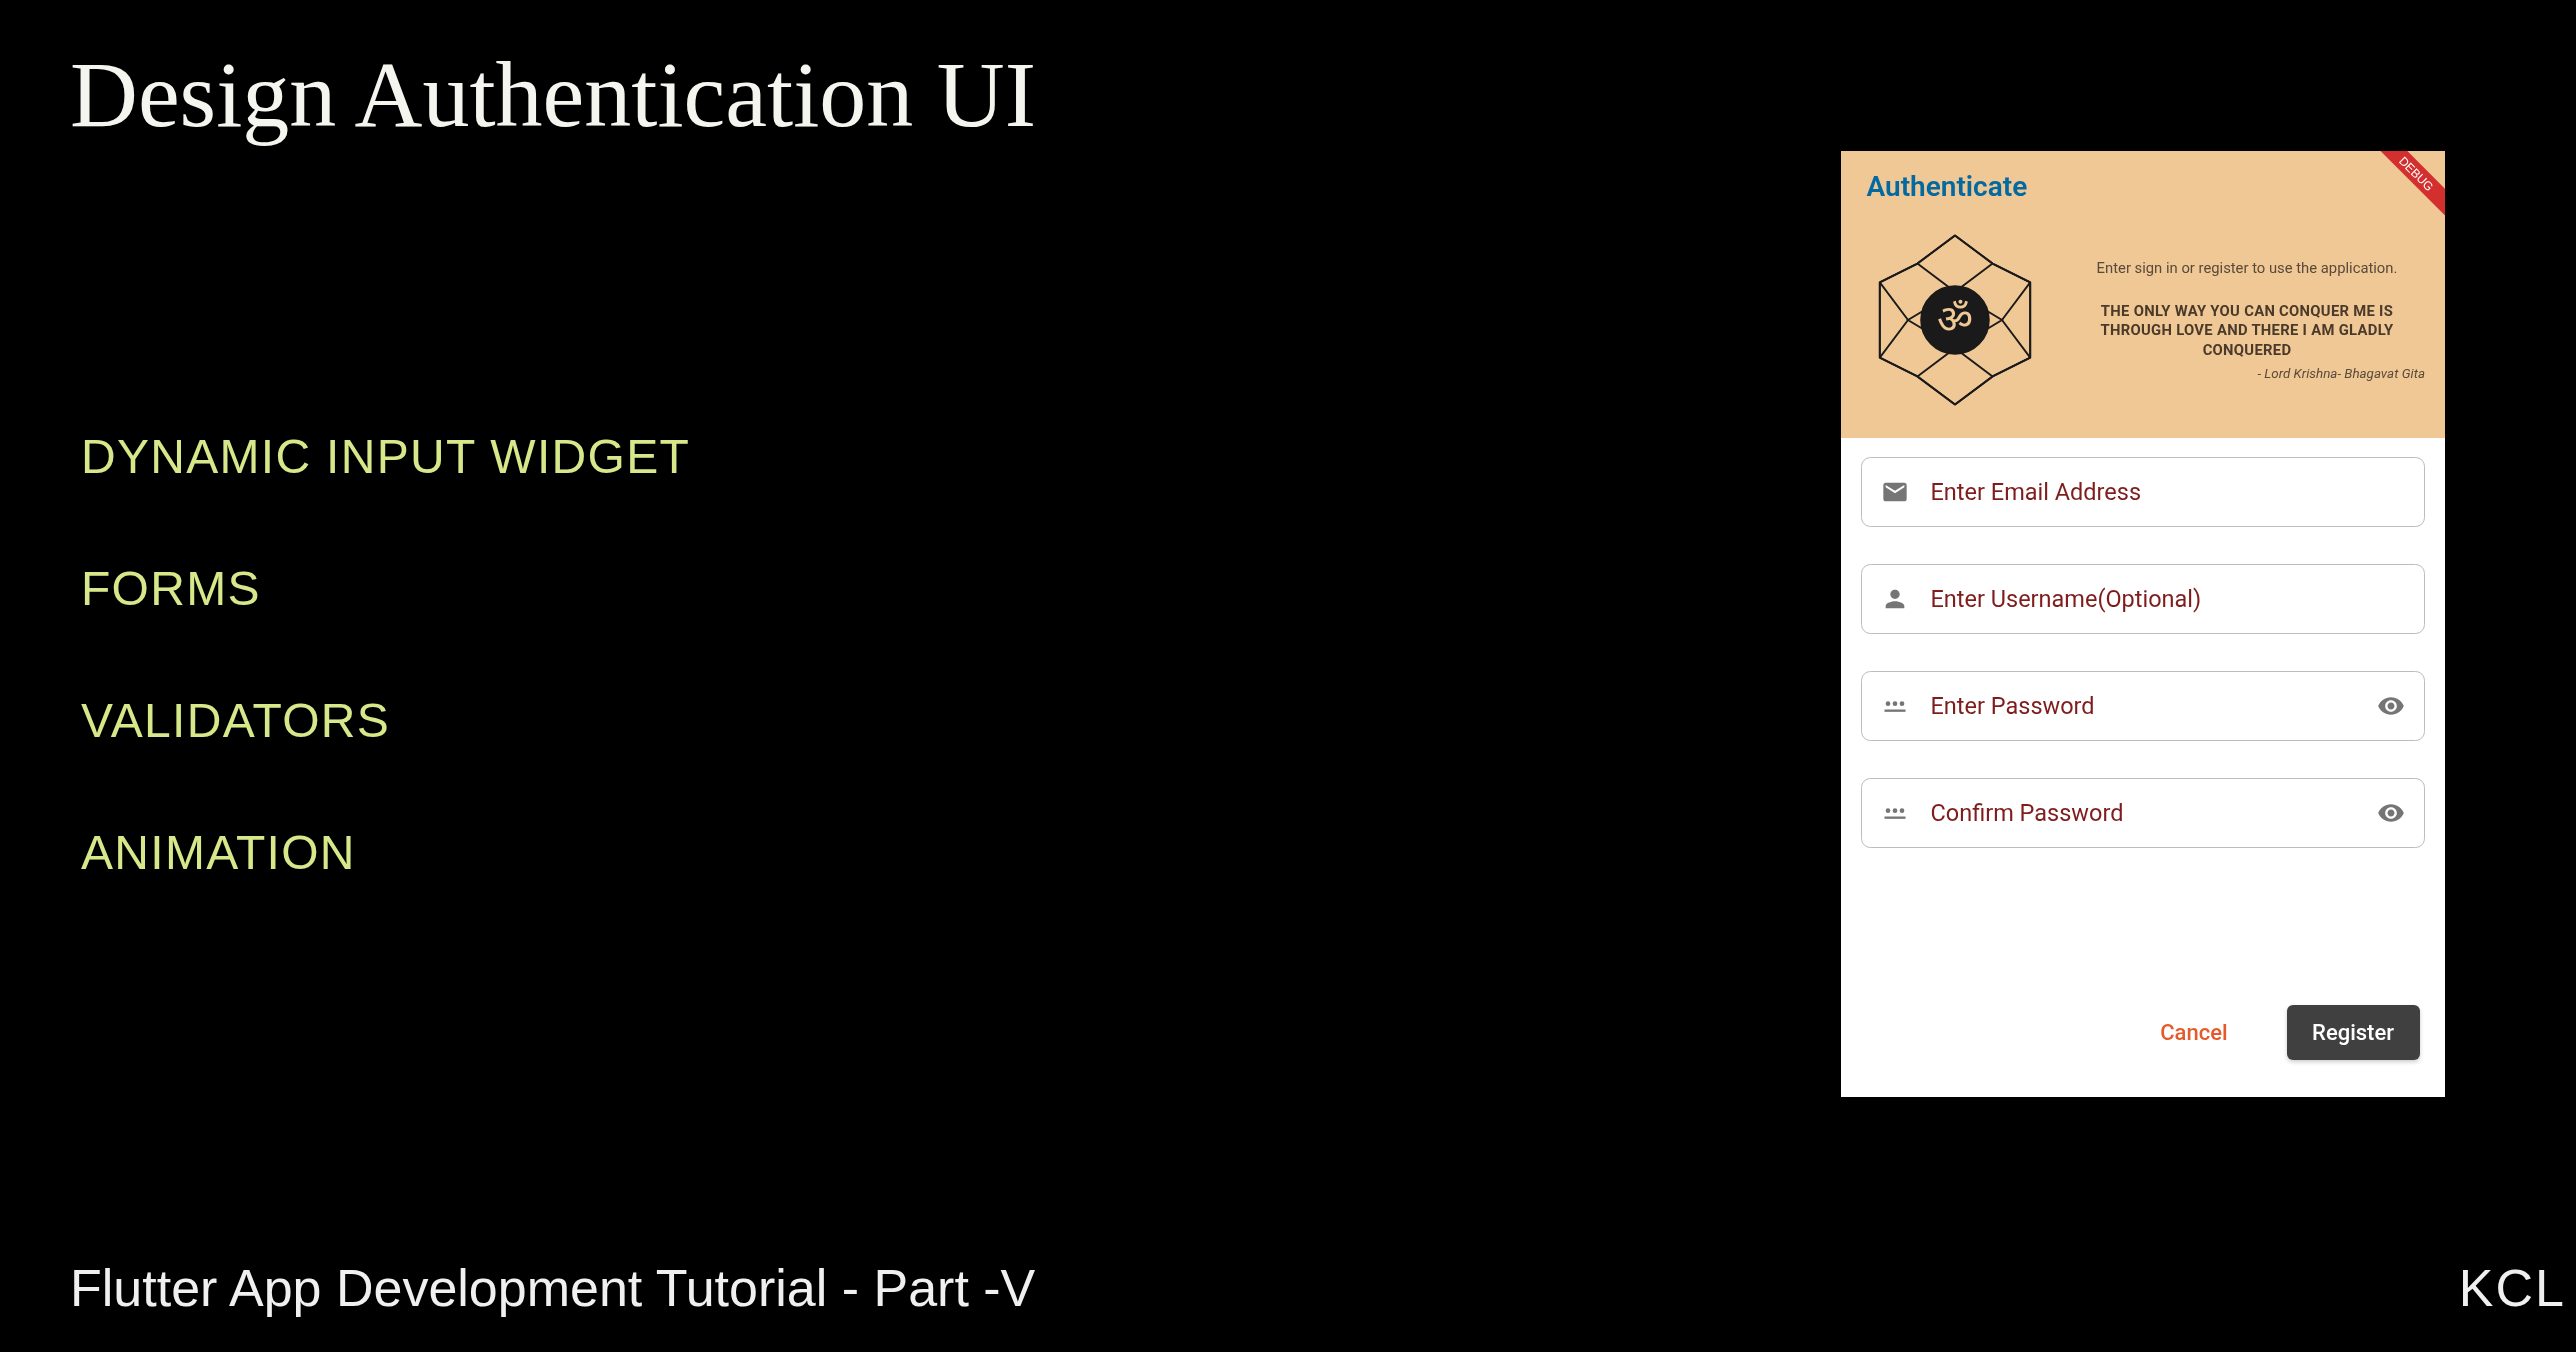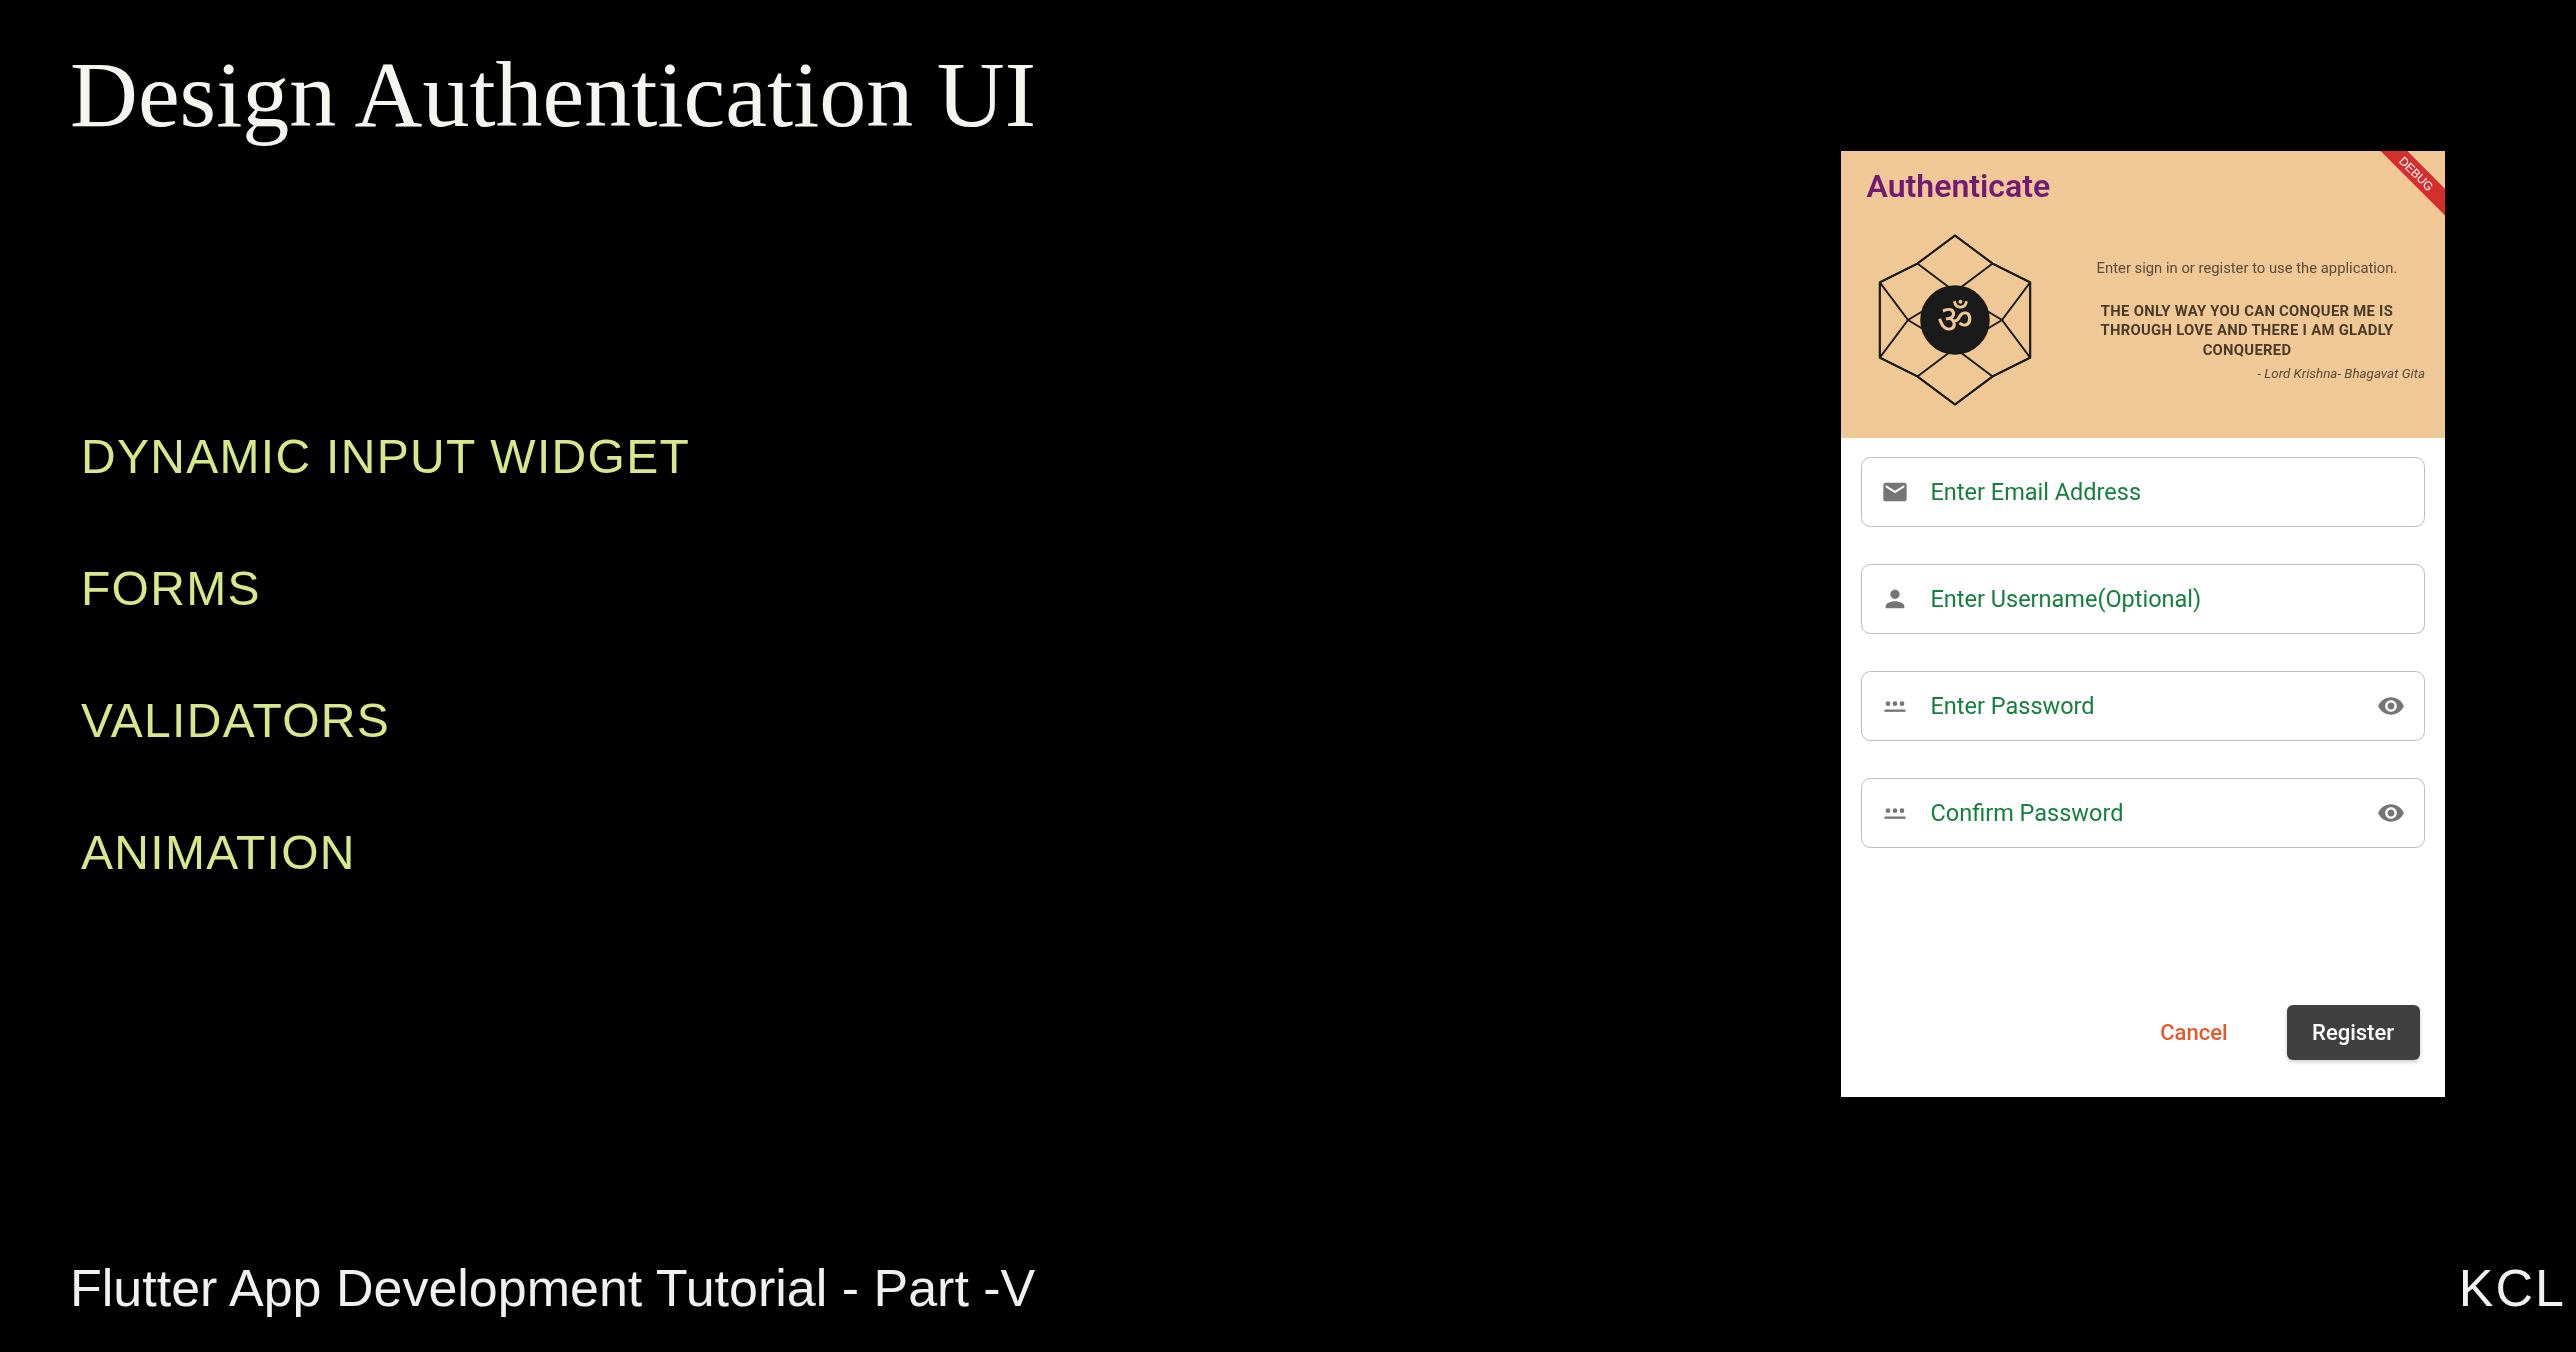--- a/index.html
+++ b/index.html
@@ -68,22 +68,22 @@
     }
     .app-bar {
       height: 70px;
       background: #f0c896;
       display: flex;
       align-items: center;
       padding: 0 25.5px;
       position: relative;
     }
     .app-bar-title {
-      color: #701a75;
-      font-size: 32px;
+      color: #0369a1;
+      font-size: 28px;
       font-weight: 600;
     }
     .debug-banner {
       position: absolute;
       top: 13.4px;
       right: -40px;
       background: #d32f2f;
       color: #fff;
       font-size: 12px;
       padding: 2.7px 47px;
@@ -141,21 +141,21 @@
       margin-bottom: 37px;
       gap: 21.5px;
     }
     .input-icon {
       width: 28px;
       height: 28px;
       fill: #757575;
       flex-shrink: 0;
     }
     .input-placeholder {
-      color: #15803d;
+      color: #7f1d1d;
       font-size: 23.5px;
       flex: 1;
     }
     .eye-icon {
       width: 28px;
       height: 28px;
       fill: #757575;
     }
     .button-row {
       position: absolute;

